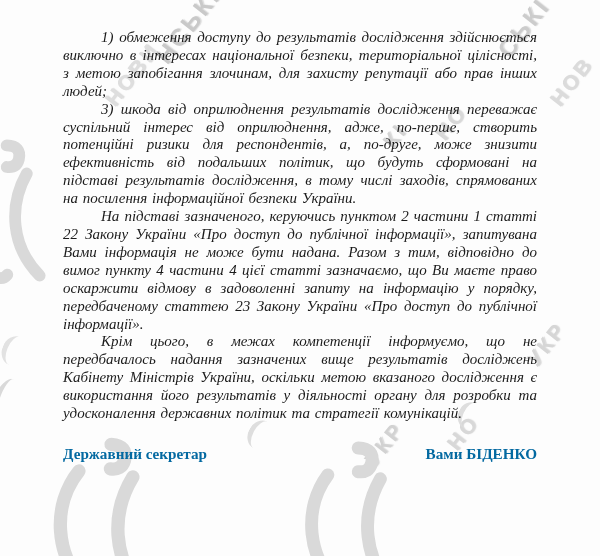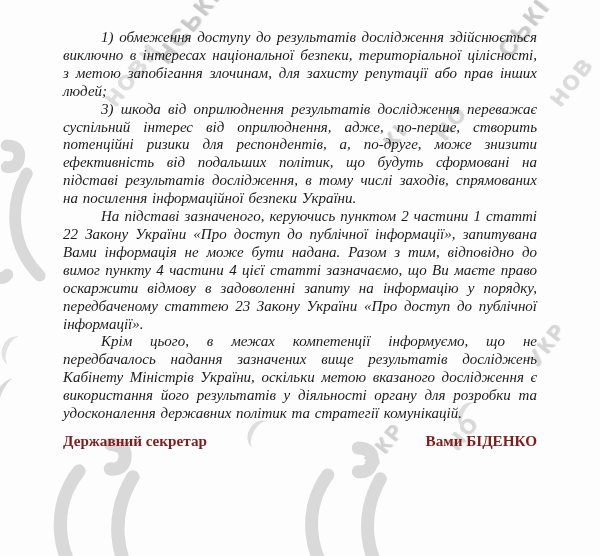--- a/index.html
+++ b/index.html
@@ -26,24 +26,24 @@
     font-size:15px;
     line-height:17.9px;
     color:#1b1b1b;
     word-spacing:1px;
     font-style:italic;
   }
   .signature{
     display:flex;
     justify-content:space-between;
     align-items:center;
-    margin-top:9px;
+    margin-top:22px;
     font-weight:bold;
     font-size:15.2px;
-    color:#7f1d1d;
+    color:#0369a1;
   }
   
   .wm{
     position:absolute;
     z-index:1;
     font-family:"Liberation Sans", sans-serif;
     font-weight:bold;
     letter-spacing:3px;
     transform:rotate(-52deg);
     transform-origin:left top;

